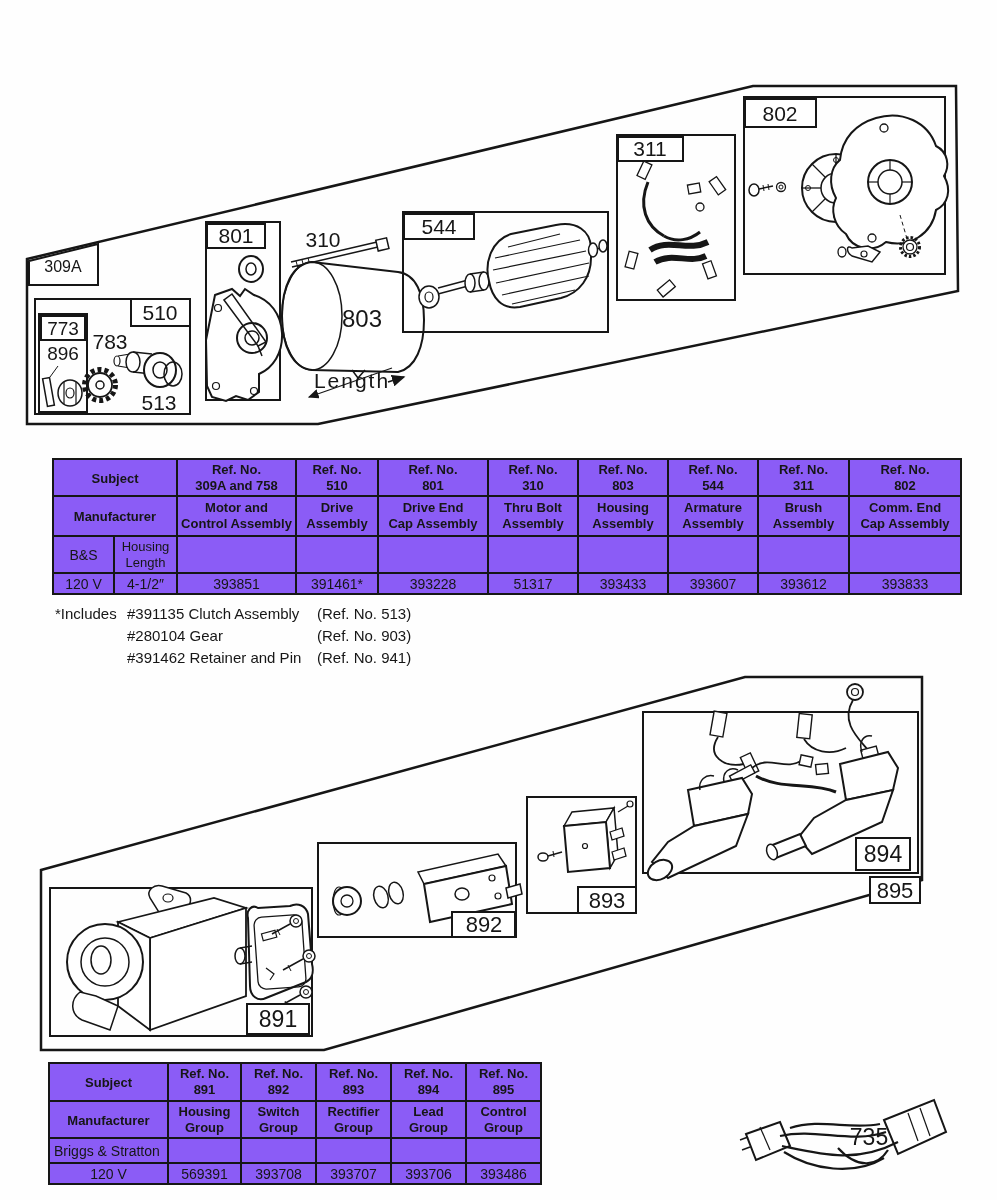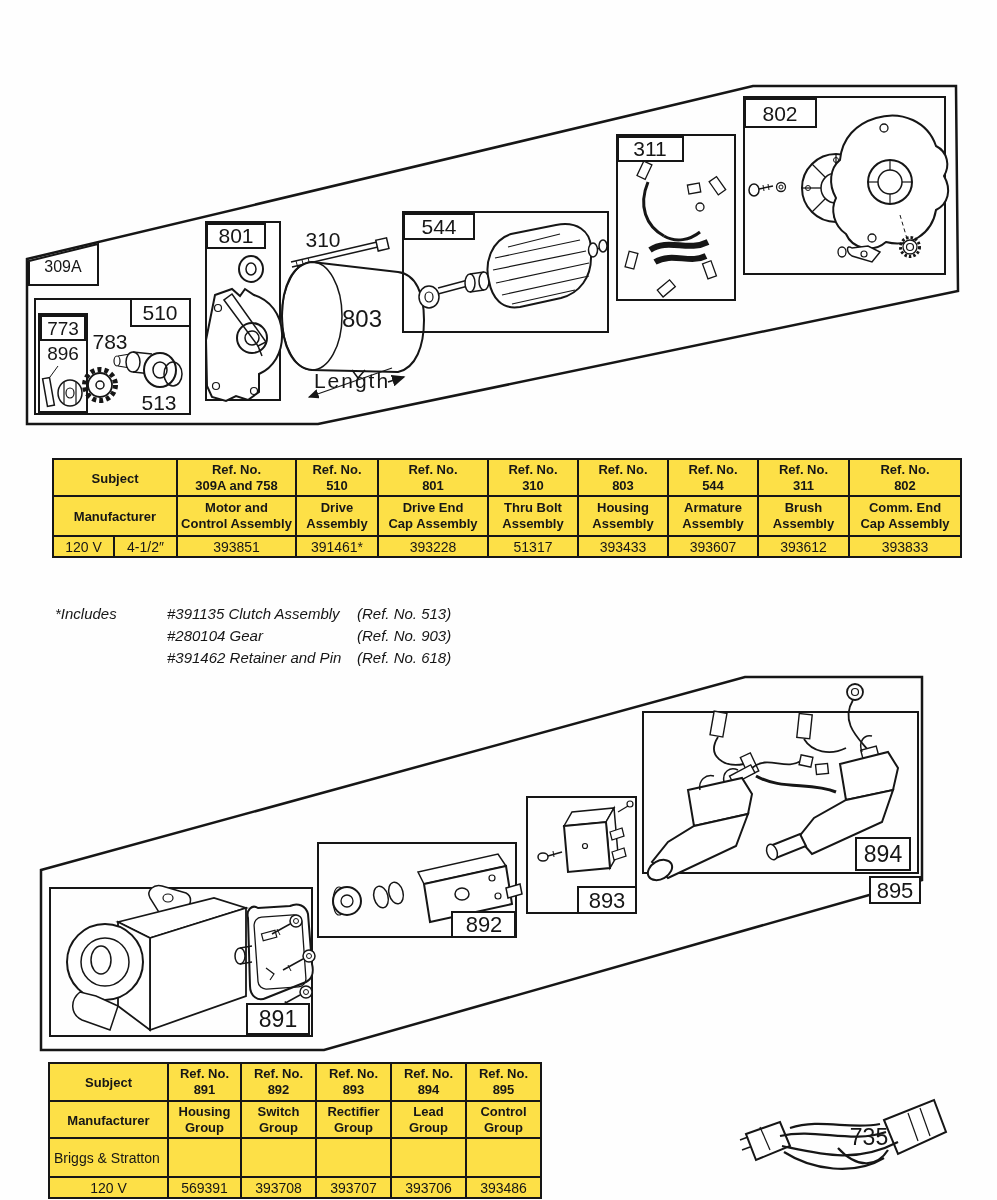--- a/index.html
+++ b/index.html
@@ -2,30 +2,30 @@
 <html><head>
 <meta charset="utf-8">
 <style>
   html,body{margin:0;padding:0;background:#e8e8e8;}
   .page{position:relative;width:997px;height:1200px;background:#fefefe;overflow:hidden;
         font-family:"Liberation Sans",sans-serif;color:#161616;}
   svg.art{position:absolute;left:0;top:0;}
   svg text{fill:#161616;font-family:"Liberation Sans",sans-serif;}
   .lnart{stroke:#161616;fill:none;}
   .wbox{fill:#ffffff;stroke:#161616;}
-  table.ptable{position:absolute;border-collapse:collapse;table-layout:fixed;background:#fde047;}
+  table.ptable{position:absolute;border-collapse:collapse;table-layout:fixed;background:#8b5cf6;}
   table.ptable td{border:2px solid #161616;text-align:center;vertical-align:middle;padding:0;overflow:hidden;}
   .hb{font-weight:bold;font-size:13px;line-height:1.22;}
   .val{font-size:14px;}
   .specsm{font-size:13px;line-height:1.2;}
   .leftcell{text-align:left !important;padding-left:4px !important;font-size:14px;}
   .fnotes{position:absolute;left:55px;top:603px;font-size:15px;line-height:22px;}
-  .fnrow{display:flex;font-style:italic;}
+  .fnrow{display:flex;}
   .fn-intro{width:72px;white-space:pre;}
-  .fn-part{width:190px;white-space:pre;margin-left:40px;}
+  .fn-part{width:190px;white-space:pre;}
   .fn-ref{white-space:pre;}
 </style>
 </head>
 <body>
 
 <div class="page">
 
 <svg class="art" width="997" height="1200" viewBox="0 0 997 1200">
   <defs>
     <marker id="arr" markerWidth="10" markerHeight="8" refX="8" refY="4" orient="auto">
@@ -406,20 +406,35 @@
           </td>
     <td>
             <div class="hb">Brush</div>
             <div class="hb">Assembly</div>
           </td>
     <td>
             <div class="hb">Comm. End</div>
             <div class="hb">Cap Assembly</div>
           </td>
   </tr>
+  <tr style="height:37px">
+    <td><span class="val">B&amp;S</span></td>
+    <td>
+            <div class="specsm">Housing</div>
+            <div class="specsm">Length</div>
+          </td>
+    <td></td>
+    <td></td>
+    <td></td>
+    <td></td>
+    <td></td>
+    <td></td>
+    <td></td>
+    <td></td>
+  </tr>
   <tr style="height:21px">
     <td><span class="val">120 V</span></td>
     <td><span class="val">4-1/2″</span></td>
     <td><span class="val">393851</span></td>
     <td><span class="val">391461*</span></td>
     <td><span class="val">393228</span></td>
     <td><span class="val">51317</span></td>
     <td><span class="val">393433</span></td>
     <td><span class="val">393607</span></td>
     <td><span class="val">393612</span></td>
@@ -435,21 +450,21 @@
     <span class="fn-ref">(Ref. No. 513)</span>
   </div>
   <div class="fnrow">
     <span class="fn-intro"></span>
     <span class="fn-part">#280104 Gear</span>
     <span class="fn-ref">(Ref. No. 903)</span>
   </div>
   <div class="fnrow">
     <span class="fn-intro"></span>
     <span class="fn-part">#391462 Retainer and Pin</span>
-    <span class="fn-ref">(Ref. No. 618)</span>
+    <span class="fn-ref">(Ref. No. 941)</span>
   </div>
 </div>
 
 <table class="ptable" style="left:48px;top:1062px;width:492px;">
   <colgroup>
     <col style="width:119px">
         <col style="width:73px">
         <col style="width:75px">
     <col style="width:75px">
         <col style="width:75px">
@@ -495,21 +510,21 @@
           </td>
     <td>
             <div class="hb">Lead</div>
             <div class="hb">Group</div>
           </td>
     <td>
             <div class="hb">Control</div>
             <div class="hb">Group</div>
           </td>
   </tr>
-  <tr style="height:39px">
+  <tr style="height:25px">
     <td class="leftcell"><span>Briggs &amp; Stratton</span></td>
     <td></td>
     <td></td>
     <td></td>
     <td></td>
     <td></td>
   </tr>
   <tr style="height:21px">
     <td><span class="val">120 V</span></td>
     <td><span class="val">569391</span></td>

